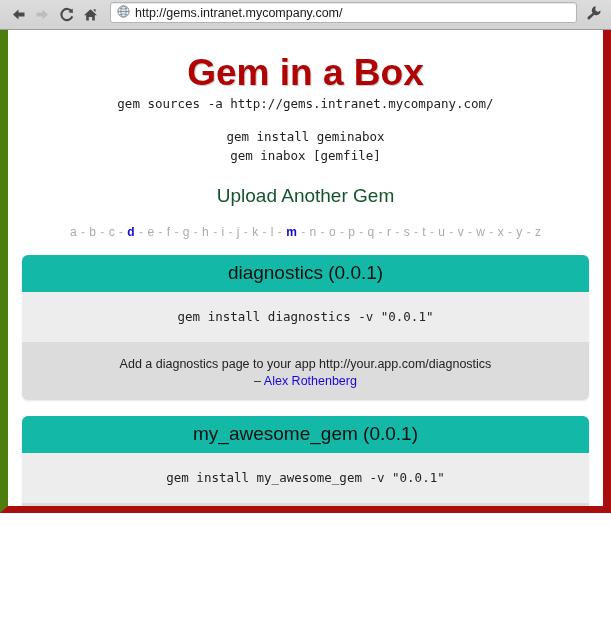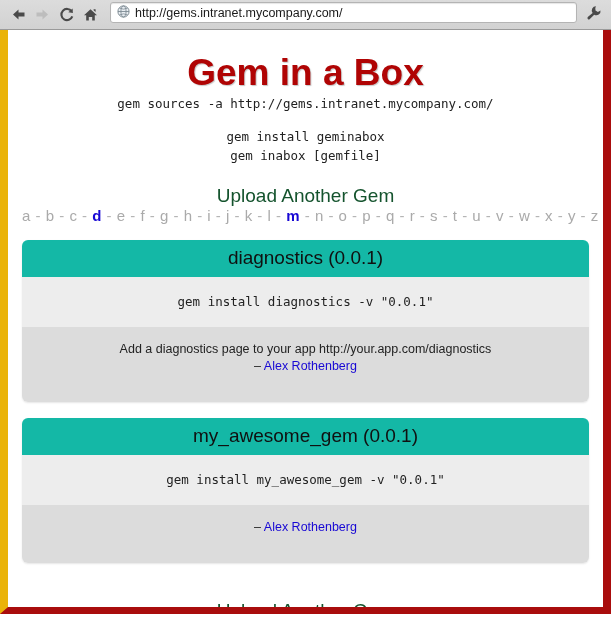--- a/index.html
+++ b/index.html
@@ -60,23 +60,23 @@
     height: 24px;
     display: flex;
     align-items: center;
     justify-content: center;
     flex: 0 0 auto;
   }
 
   
   .page {
     position: relative;
-    height: 584px;
+    height: 483px;
     box-sizing: border-box;
-    border-left: 8px solid #eab308;
+    border-left: 8px solid #4d7c0f;
     border-right: 8px solid #a90d0d;
     border-bottom: 7px solid #a90d0d;
     background: #ffffff;
     overflow: hidden;
   }
   .page-inner {
     padding: 0 14px;
   }
 
   .site-title {
@@ -104,22 +104,23 @@
     text-align: center;
     color: #14532d;
     font-family: "Liberation Sans", sans-serif;
     font-size: 19px;
     text-decoration: none;
     margin-top: 20px;
   }
 
   .alpha-nav {
     text-align: center;
-    font-family: "Liberation Sans", sans-serif;
-    font-size: 15px;
+    margin-top: 18px;
+    font-family: "Liberation Sans", sans-serif;
+    font-size: 12px;
     color: #aaaaaa;
     white-space: nowrap;
     letter-spacing: 0px;
   }
   .alpha-nav .sep {
     color: #b5b5b5;
     padding: 0 1px;
   }
   .alpha-nav .letter {
     color: #aaaaaa;
@@ -153,21 +154,21 @@
     color: #222222;
     padding: 17px 8px 18px 8px;
   }
   .gem-desc {
     background: #dcdcdc;
     text-align: center;
     font-family: "Liberation Sans", sans-serif;
     font-size: 12.5px;
     color: #222222;
     line-height: 17px;
-    padding: 14px 10px 27px 10px;
+    padding: 14px 10px 10px 10px;
   }
   .gem-author {
     color: #1808d4;
     text-decoration: none;
   }
   .dash { color: #222222; }
 
   .upload-link.bottom {
     margin-top: 37px;
   }

